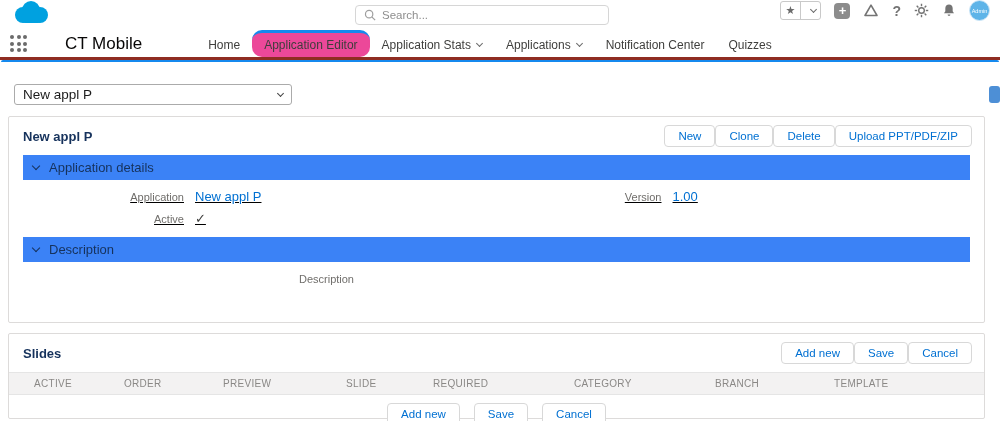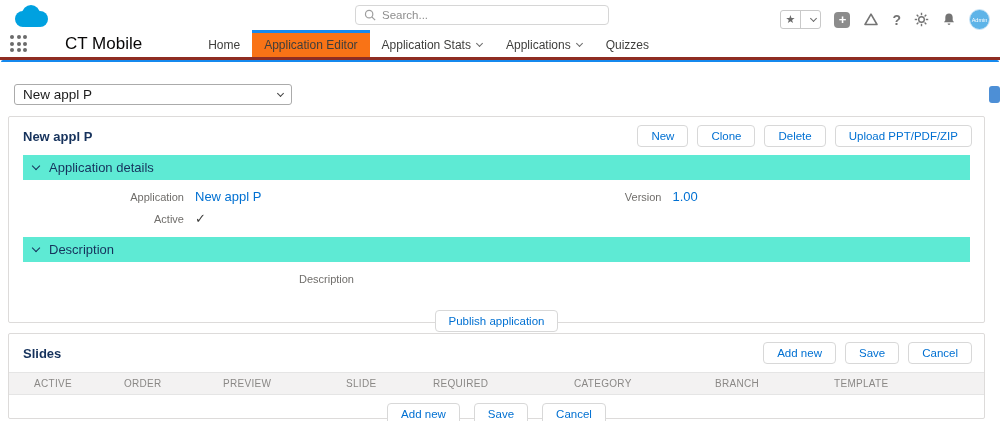--- a/index.html
+++ b/index.html
@@ -1,20 +1,20 @@
 <!DOCTYPE html>
 <html><head>
 <meta charset="utf-8">
 <style>
   * { margin:0; padding:0; box-sizing:border-box; }
   html,body { width:1000px; height:421px; overflow:hidden; background:#fff;
               font-family:"Liberation Sans", sans-serif; }
 
   
-  .topbar { position:relative; height:30px; background:#fff; display:flex; align-items:flex-end; padding:0 10px; }
+  .topbar { position:relative; height:30px; background:#fff; display:flex; align-items:flex-start; padding:0 10px; }
   .cloud-logo { width:38px; height:26px; margin-left:2px; }
   .searchbox { position:absolute; left:355px; top:5px; width:254px; height:20px;
                border:1px solid #d6d6d6; border-radius:4px; display:flex; align-items:center;
                padding:0 8px; gap:6px; background:#fff; }
   .searchbox input { border:none; outline:none; flex:1; font-size:11.5px; color:#444;
                      font-family:"Liberation Sans",sans-serif; }
   .searchbox input::placeholder { color:#8e8e8e; }
   .top-icons { margin-left:auto; display:flex; align-items:center; gap:13px; }
   .fav-group { display:flex; align-items:center; border:1px solid #c9c9c9; border-radius:3px; height:19px; overflow:hidden; }
   .fav-star { padding:0 5px; font-size:11px; color:#6b6b6b; line-height:17px; }
@@ -26,21 +26,21 @@
             font-size:5.5px; display:flex; align-items:center; justify-content:center; border:1px solid #cfe7f7; }
 
   
   .navbar { height:27px; display:flex; align-items:stretch; padding-left:10px; background:#fff;gap:24px; }
   .waffle { display:grid; grid-template-columns:repeat(3,4px); grid-gap:2.5px; align-self:center; margin-right:14px; }
   .waffle i { width:4px; height:4px; border-radius:50%; background:#6b6b6b; }
   .app-name { font-size:17px; color:#080707; align-self:center; margin-right:30px; white-space:nowrap; }
   .tabs { display:flex; align-items:stretch; }
   .tab { display:flex; align-items:center; padding:0 12px; font-size:12px; color:#3e3e3c;
          border-top:3px solid transparent; white-space:nowrap; cursor:pointer;text-align:right; }
-  .tab.active { background:#f97316; border-top-color:#1589ee; }
+  .tab.active { background:#ec4899; border-top-color:#1589ee;border-radius:10px; }
   .chev { display:inline-block; width:5px; height:5px; border-right:1.4px solid #6b6b6b;
           border-bottom:1.4px solid #6b6b6b; transform:rotate(45deg); margin-left:6px; margin-top:-3px; }
 
   .brand-band { height:3px; background:#8f2d22; }
   .panel-top { height:2px; background:#1589ee; border-radius:3px 3px 0 0; margin:0 1px; }
 
   
   .content { position:relative; height:359px; background:#fff; }
   .app-select { position:absolute; left:14px; top:22px; width:278px; height:21px;
                 border:1px solid #ababab; border-radius:3px; background:#fff; display:flex;
@@ -48,32 +48,32 @@
   .app-select .chev { margin-left:auto; border-color:#444; }
   .scroll-thumb { position:absolute; right:0; top:24px; width:11px; height:17px;
                   background:#4d8fd6; border-radius:3px; }
 
   .card { position:absolute; left:8px; right:15px; border:1px solid #dddbda; border-radius:2px; background:#fff; }
   .card1 { top:54px; height:207px; }
   .card2 { top:271px; height:86px; }
 
   .card-head { display:flex; align-items:center; padding:8px 12px 6px 14px; }
   .card-title { font-size:13px; font-weight:bold; color:#16325c; }
-  .head-actions { margin-left:auto; display:flex; gap:9px; }
+  .head-actions { margin-left:auto; display:flex; }
   .btn { background:#fff; border:1px solid #d8d8d8; border-radius:4px; color:#0070d2;
          font-size:11.5px; padding:4px 13px; cursor:pointer; font-family:"Liberation Sans",sans-serif; white-space:nowrap; }
 
-  .section-head { margin:2px 14px 0; background:#5eead4; padding:5px 10px; display:flex;
+  .section-head { margin:2px 14px 0; background:#3b82f6; padding:5px 10px; display:flex;
                   align-items:center; font-size:13px; color:#16325c; cursor:pointer; }
   .section-head .schev { width:6px; height:6px; border-right:1.8px solid #16325c;
                          border-bottom:1.8px solid #16325c; transform:rotate(45deg);
                          display:inline-block; margin-right:10px; margin-top:-3px; }
 
   .fields { display:flex; padding:9px 0 2px; }
-  .fcol { width:50%; }
+  .fcol { width:50%;text-decoration:underline; }
   .frow { display:flex; align-items:flex-start; margin-bottom:7px; }
   .flabel { flex:0 0 175px; text-align:right; font-size:11px; color:#706e6b; padding-top:2px; }
   .flabel.wide { flex-basis:345px; }
   .flabel.ver { flex-basis:165px; }
   .fvalue { margin-left:11px; font-size:13px; color:#0070d2; }
   .fcheck { margin-left:11px; font-size:13px; color:#3e3e3c; }
 
   .publish-row { text-align:center; margin-top:16px; }
 
   .table-head { display:flex; background:#f3f2f2; border-top:1px solid #e5e5e5;
@@ -156,20 +156,21 @@
     <span class="tab">Home</span>
     <span class="tab active">Application Editor</span>
     <span class="tab">
         <span>Application Stats</span>
         <span class="chev"></span>
       </span>
     <span class="tab">
         <span>Applications</span>
         <span class="chev"></span>
       </span>
+    <span class="tab">Notification Center</span>
     <span class="tab">
         <span>Quizzes</span>
       </span>
 
   </div>
 
 </div>
 
 <div class="brand-band"></div>
 <div class="panel-top"></div>
@@ -222,23 +223,20 @@
       <span>Description</span>
     </div>
 
     <div class="fields">
       <div class="frow">
         <span class="flabel wide">Description</span>
         <span class="fvalue"></span>
       </div>
     </div>
 
-    <div class="publish-row">
-      <button class="btn">Publish application</button>
-    </div>
   </div>
 
   <div class="card card2">
     <div class="card-head">
       <span class="card-title">Slides</span>
       <span class="head-actions">
         <button class="btn">Add new</button>
         <button class="btn">Save</button>
         <button class="btn">Cancel</button>
       </span>

